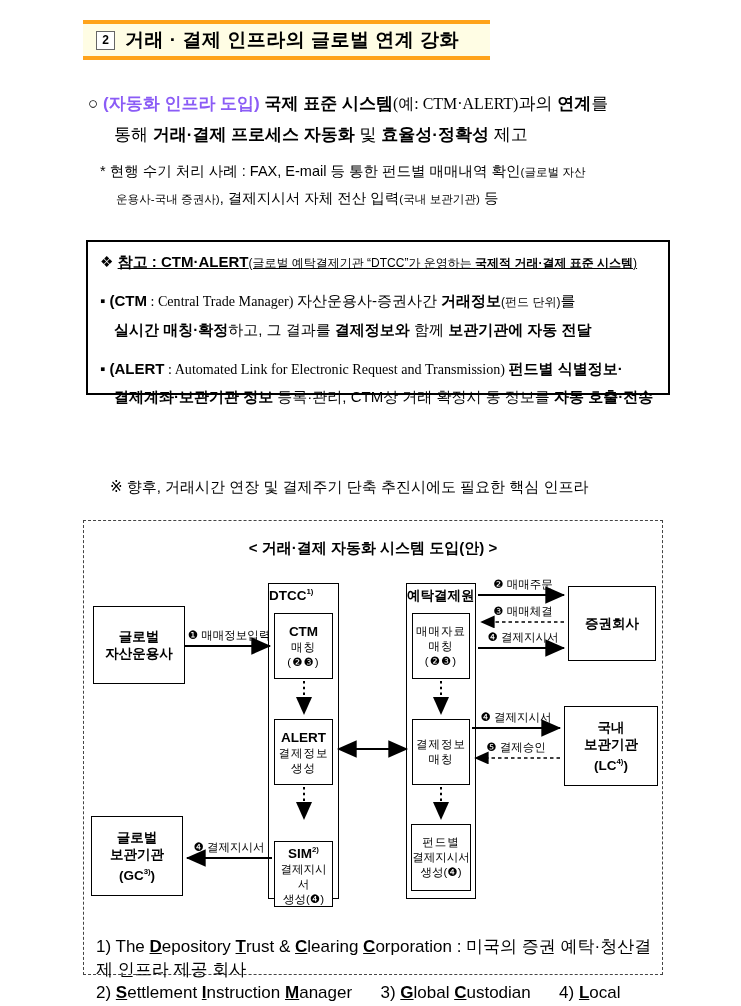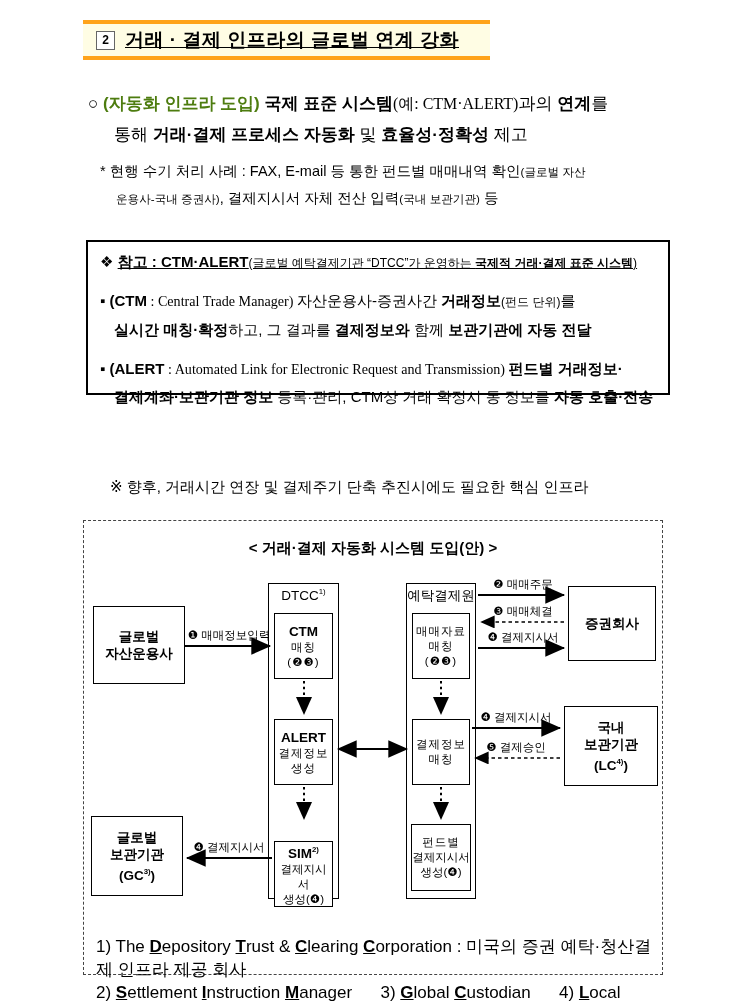--- a/index.html
+++ b/index.html
@@ -1,34 +1,34 @@
 <!DOCTYPE html>
 <html><head>
 <meta charset="utf-8">
 <style>
   html,body{margin:0;padding:0;background:#fff;}
   .page{position:relative;width:741px;height:1006px;background:#fff;overflow:hidden;
         font-family:"Liberation Sans","DejaVu Sans",sans-serif;color:#000;}
   .seg{white-space:pre-wrap;}
   .b{font-weight:bold;}
-  .blue{color:#4d7c0f;}
+  .blue{color:#8b5cf6;}
   .or{color:#F0681E;}
   .sm{font-size:0.8em;}
   .u{text-decoration:underline;}
   .ser{font-family:"Liberation Serif","DejaVu Serif",serif;font-size:0.94em;}
   .bu{font-weight:bold;text-decoration:underline;}
   sup{font-size:0.58em;vertical-align:super;}
 
   
   .band{position:absolute;left:83px;top:20px;width:407px;height:40px;background:#FFFDE4;
         border-top:4px solid #FFA31A;border-bottom:4px solid #FFA31A;box-sizing:border-box;
         display:flex;align-items:center;padding-left:13px;}
   .band-num{border:1.5px solid #666;background:#fff;font-size:12px;font-weight:bold;width:17px;height:17px;
         display:flex;align-items:center;justify-content:center;margin-right:10px;}
-  .band-title{font-weight:bold;font-size:19px;letter-spacing:0.5px;text-decoration:underline;}
+  .band-title{font-weight:bold;font-size:19px;letter-spacing:0.5px;}
 
   
   .p1{position:absolute;left:88px;top:88px;width:610px;font-size:17px;line-height:31px;}
   .p1 .l2{padding-left:26px;}
   .note1{position:absolute;left:100px;top:158px;width:600px;font-size:14.5px;line-height:27px;}
   .note1 .l2{padding-left:16px;}
 
   .refbox{position:absolute;left:86px;top:240px;width:584px;height:155px;border:2px solid #000;
         box-sizing:border-box;padding:8px 12px 0 12px;}
   .refbox .rtitle{font-size:15px;line-height:23px;margin-bottom:7px;}
@@ -39,21 +39,21 @@
   .p2 .l2{padding-left:16px;}
   .p2note{position:absolute;left:110px;top:478px;width:600px;font-size:15px;}
 
   
   .diagram{position:absolute;left:83px;top:520px;width:580px;height:455px;
         border:1px dashed #444;box-sizing:border-box;}
   .dg-title{position:absolute;left:0;top:18px;width:100%;text-align:center;font-weight:bold;font-size:15px;}
   .node,.col{position:absolute;border:1.6px solid #000;background:#fff;box-sizing:border-box;}
   .node{display:flex;flex-direction:column;align-items:center;justify-content:center;text-align:center;}
   .col{background:transparent;}
-  .col-label{position:absolute;left:0;top:3px;width:100%;text-align:center;font-weight:normal;font-size:13.5px;}
+  .col-label{position:absolute;left:0;top:3px;width:100%;text-align:left;font-weight:bold;font-size:13.5px;}
   .nb{font-weight:bold;font-size:13.5px;line-height:17px;}
   .ns{font-size:11.5px;line-height:15px;letter-spacing:1px;}
   .svgwrap{position:absolute;left:0;top:0;width:580px;height:455px;}
   .alabel{position:absolute;font-size:11.5px;text-align:center;white-space:nowrap;}
   .fns{position:absolute;left:12px;top:414px;width:562px;font-size:17px;line-height:23px;white-space:nowrap;}
 </style>
 </head>
 <body>
 
 <div class="page">
@@ -73,21 +73,21 @@
     <div class="l2"><span class="seg sm">운용사-국내 증권사)</span><span class="seg ">, 결제지시서 자체 전산 입력</span><span class="seg sm">(국내 보관기관)</span><span class="seg "> 등</span></div>
   </div>
 
   <div class="refbox">
     <div class="rtitle"><span class="seg ">❖ </span><span class="seg b u">참고 : CTM·ALERT</span><span class="seg sm u">(글로벌 예탁결제기관 “DTCC”가 운영하는 </span><span class="seg sm b u">국제적 거래·결제 표준 시스템</span><span class="seg sm u">)</span></div>
     <div class="bl">
       <div class="l1"><span class="seg ">▪ </span><span class="seg b">(CTM</span><span class="seg ser"> : Central Trade Manager) </span><span class="seg ">자산운용사-증권사간 </span><span class="seg b">거래정보</span><span class="seg sm">(펀드 단위)</span><span class="seg ">를</span></div>
       <div class="l2"><span class="seg b">실시간 매칭·확정</span><span class="seg ">하고, 그 결과를 </span><span class="seg b">결제정보와</span><span class="seg "> 함께 </span><span class="seg b">보관기관에</span><span class="seg "> </span><span class="seg b">자동 전달</span></div>
     </div>
     <div class="bl">
-      <div class="l1"><span class="seg ">▪ </span><span class="seg b">(ALERT</span><span class="seg ser"> : Automated Link for Electronic Request and Transmission) </span><span class="seg b">펀드별 거래정보·</span></div>
+      <div class="l1"><span class="seg ">▪ </span><span class="seg b">(ALERT</span><span class="seg ser"> : Automated Link for Electronic Request and Transmission) </span><span class="seg b">펀드별 식별정보·</span></div>
       <div class="l2"><span class="seg b">결제계좌·보관기관 정보</span><span class="seg "> 등록·관리, CTM상 거래 확정시 동 정보를 </span><span class="seg b">자동 호출·전송</span></div>
     </div>
   </div>
 
   <div class="p2note"><span class="seg ">※ 향후, 거래시간 연장 및 결제주기 단축 추진시에도 필요한 핵심 인프라</span></div>
 
   <div class="diagram">
     <div class="dg-title">&lt; 거래·결제 자동화 시스템 도입(안) &gt;</div>
 
     <div class="col" style="left:184px;top:62px;width:71px;height:316px;">

